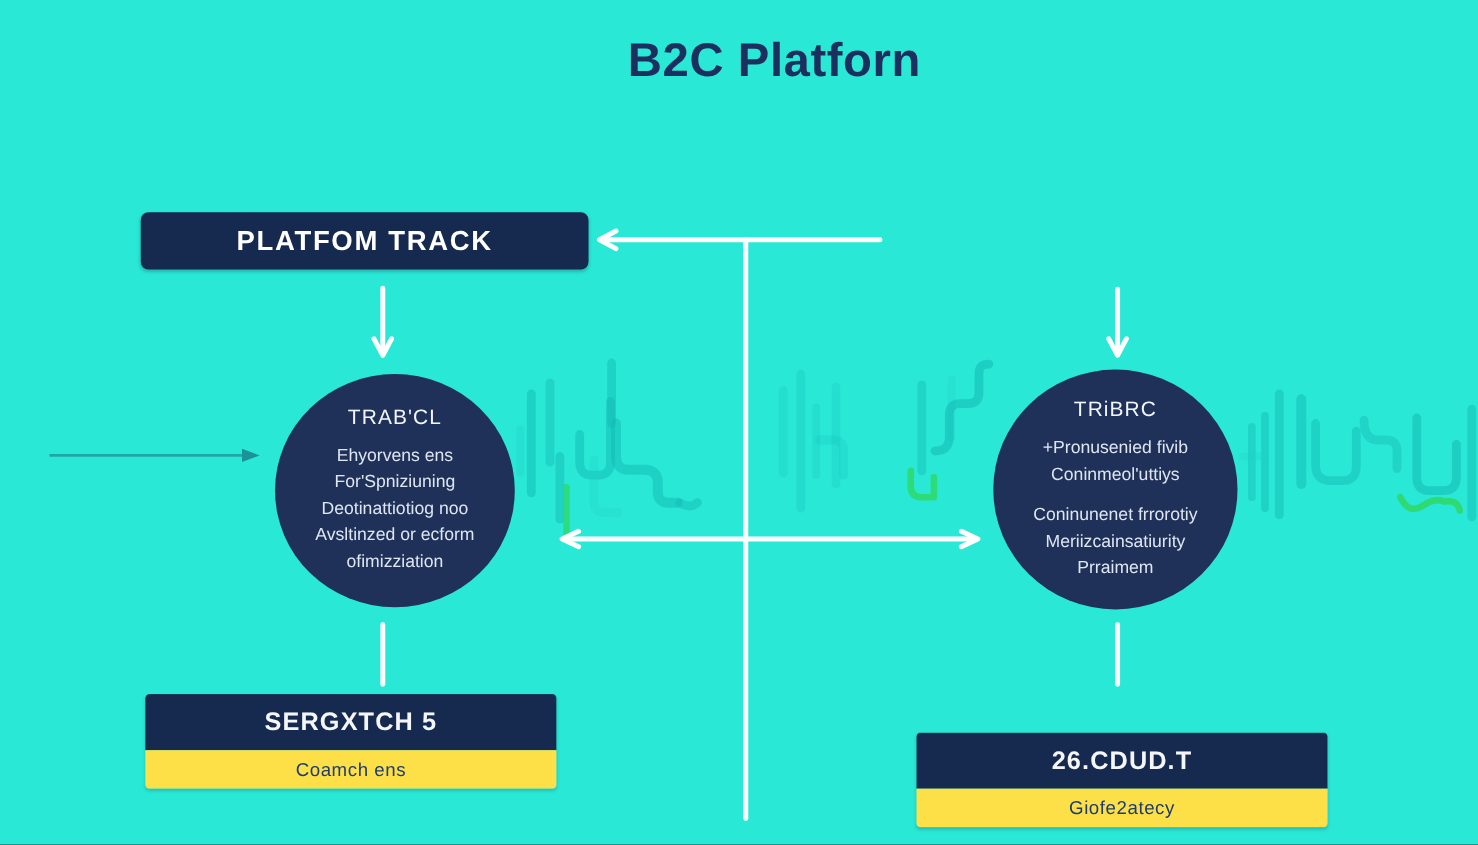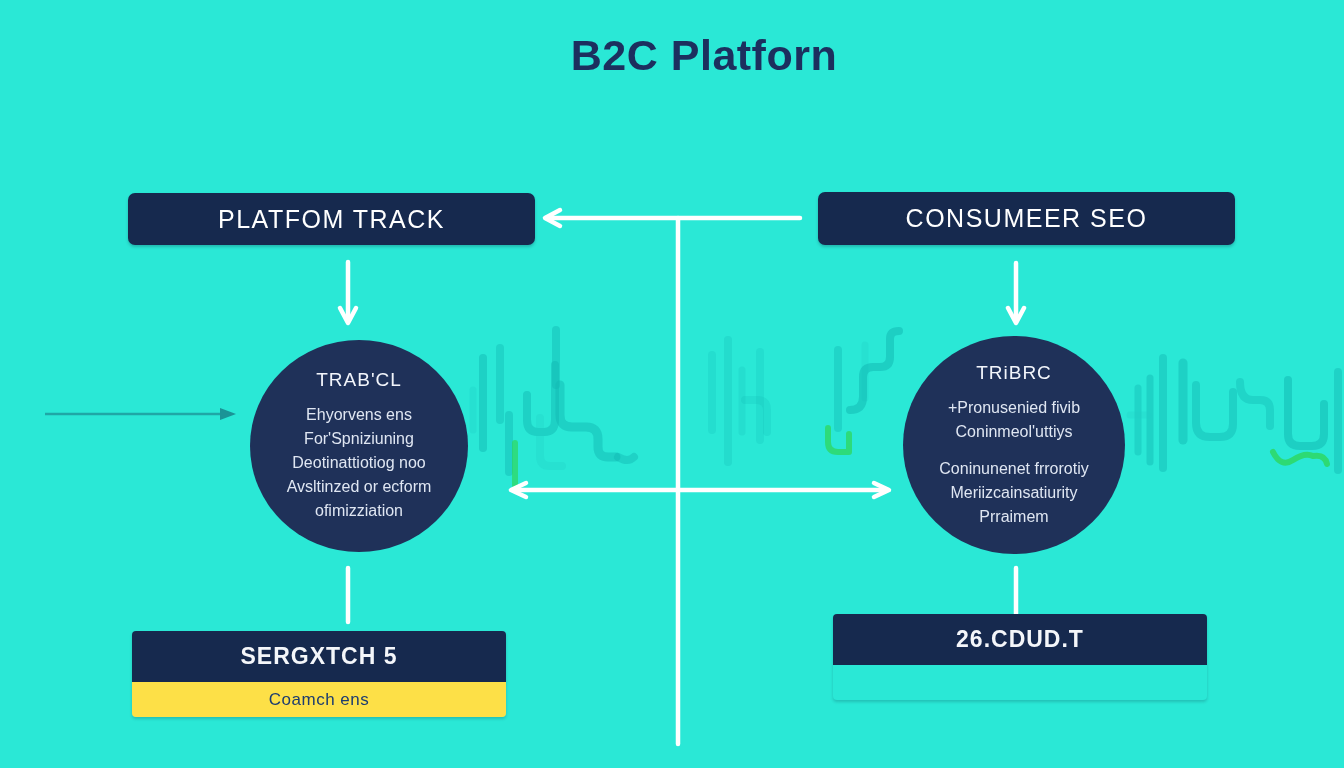--- a/index.html
+++ b/index.html
@@ -14,21 +14,21 @@
 
   .title{
     position:absolute;left:0;top:28px;width:1344px;z-index:2;
     text-align:center;color:#1c2f5e;font-weight:bold;
     font-size:43px;line-height:55px;letter-spacing:0.5px;margin-left:32px;
   }
 
   .hbox{
     position:absolute;z-index:2;background:#16294e;border-radius:7px;
     display:flex;align-items:center;justify-content:center;
-    color:#ffffff;font-weight:normal;font-size:25px;letter-spacing:1.5px;
+    color:#ffffff;font-weight:bold;font-size:25px;letter-spacing:1.5px;
     box-shadow:0 2px 3px rgba(10,40,60,0.25);
   }
   .hbox.left{left:128px;top:193px;width:407px;height:52px;}
   .hbox.right{left:818px;top:192px;width:417px;height:53px;}
 
   .circle{
     position:absolute;z-index:2;background:#1f3159;border-radius:50%;
     color:#e9eef7;text-align:center;
     display:flex;flex-direction:column;align-items:center;justify-content:center;
   }
@@ -36,21 +36,21 @@
   .circle.right{left:903px;top:336px;width:222px;height:218px;}
   .circle .c-title{font-size:19px;letter-spacing:1px;margin-bottom:12px;color:#f2f5fb;}
   .circle .c-line{font-size:16px;line-height:24px;color:#dfe6f2;}
   .circle .group-gap{margin-top:13px;}
 
   .rbox{
     position:absolute;z-index:2;width:374px;height:86px;border-radius:4px;
     overflow:hidden;box-shadow:0 2px 3px rgba(10,40,60,0.2);
   }
   .rbox.left{left:132px;top:631px;}
-  .rbox.right{left:833px;top:614px;}
+  .rbox.right{left:833px;top:666px;}
   .rbox .rb-head{
     height:51px;background:#16294e;display:flex;align-items:center;justify-content:center;
     color:#f4f6fa;font-weight:bold;font-size:23px;letter-spacing:1px;
   }
   .rbox .rb-sub{
     height:35px;background:#fde047;display:flex;align-items:center;justify-content:center;
     color:#1c3c70;font-size:17px;letter-spacing:0.5px;
   }
 </style>
 </head>
@@ -138,23 +138,20 @@
     </g>
   </svg>
 
   <div class="title">
     <div>B2C Platforn</div>
   </div>
 
   <div class="hbox left">
     <span>PLATFOM TRACK</span>
   </div>
-  <div class="hbox right">
-    <span>CONSUMEER SEO</span>
-  </div>
 
   <div class="circle right">
     <div class="c-title">TRiBRC</div>
     <div class="c-line">+Pronusenied fivib</div>
     <div class="c-line">Coninmeol'uttiys</div>
     <div class="c-line group-gap">Coninunenet frrorotiy</div>
     <div class="c-line">Meriizcainsatiurity</div>
     <div class="c-line">Prraimem</div>
   </div>
 
@@ -173,15 +170,18 @@
     </div>
     <div class="rb-sub">
       <span>Coamch ens</span>
     </div>
   </div>
 
   <div class="rbox right">
     <div class="rb-head">
       <span>26.CDUD.T</span>
     </div>
+    <div class="rb-sub">
+      <span>Giofe2atecy</span>
+    </div>
   </div>
 
 </div>
 
 </body></html>

